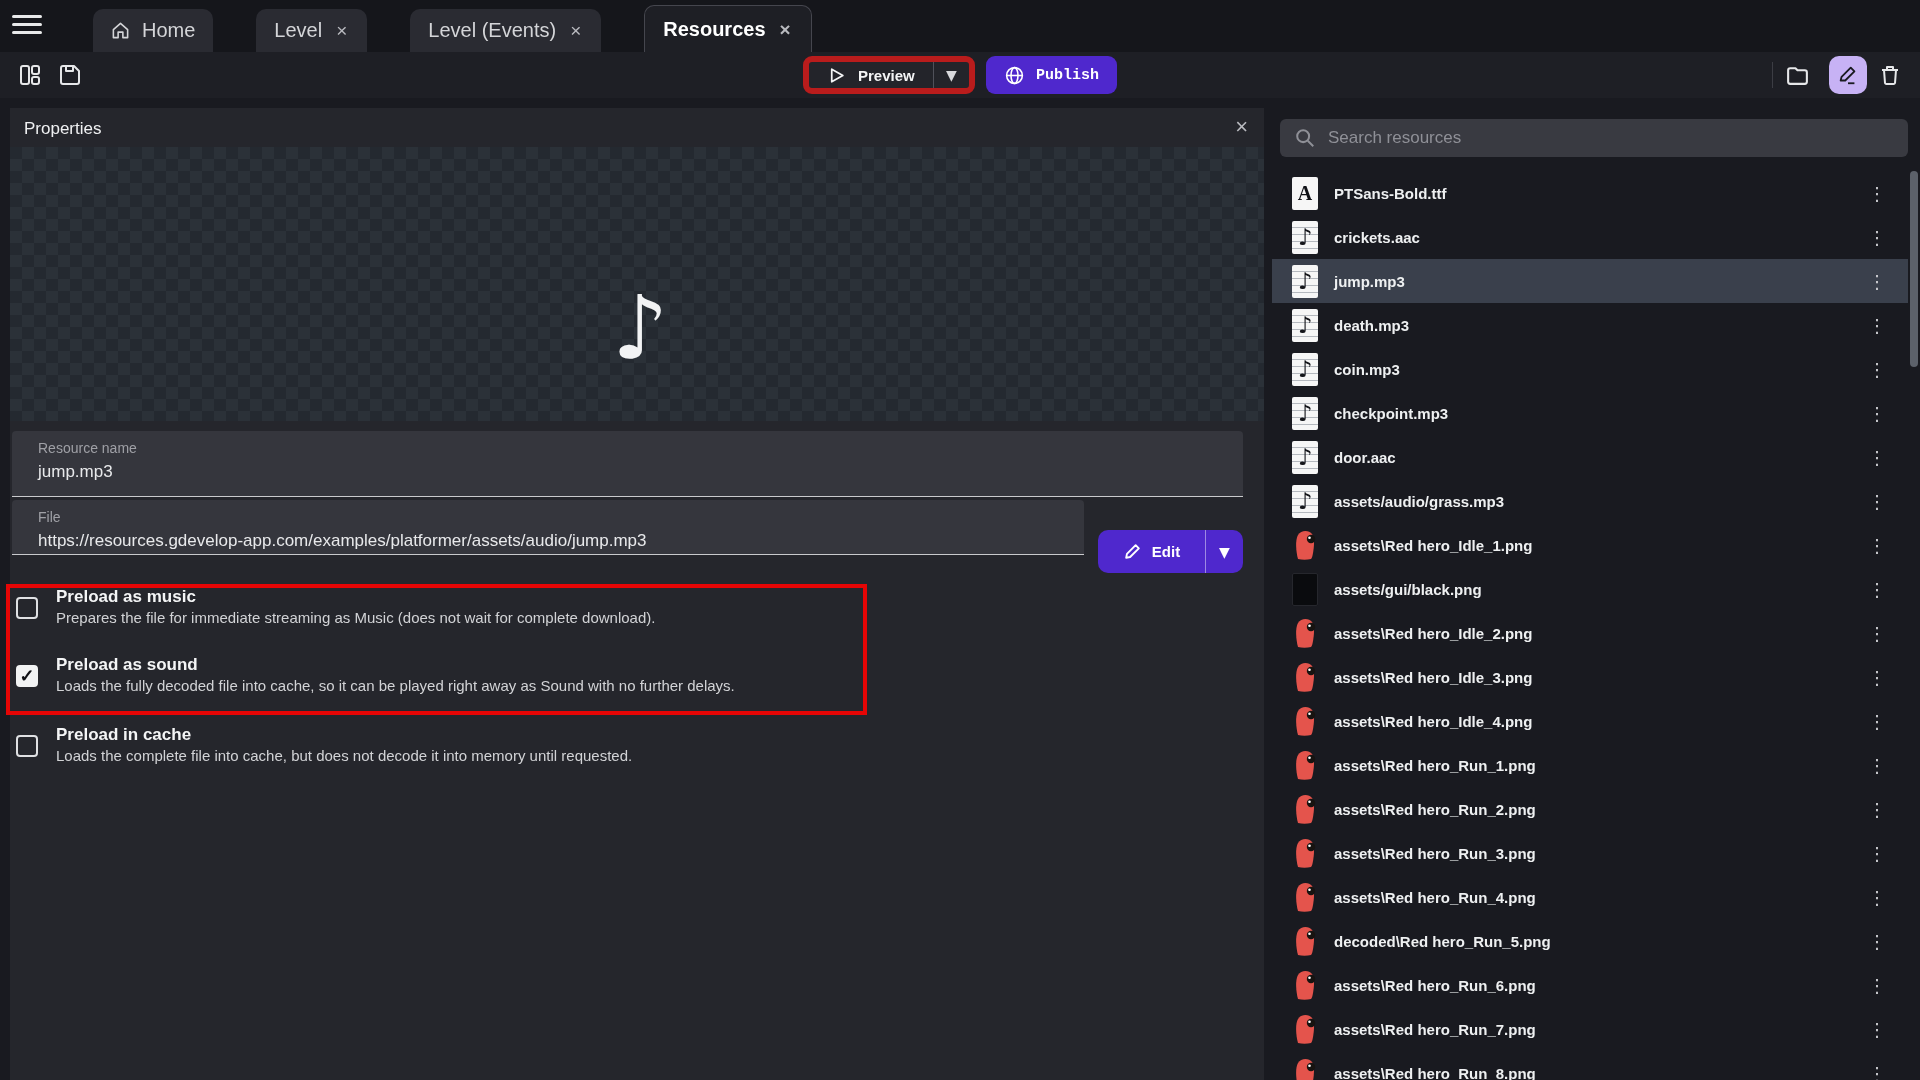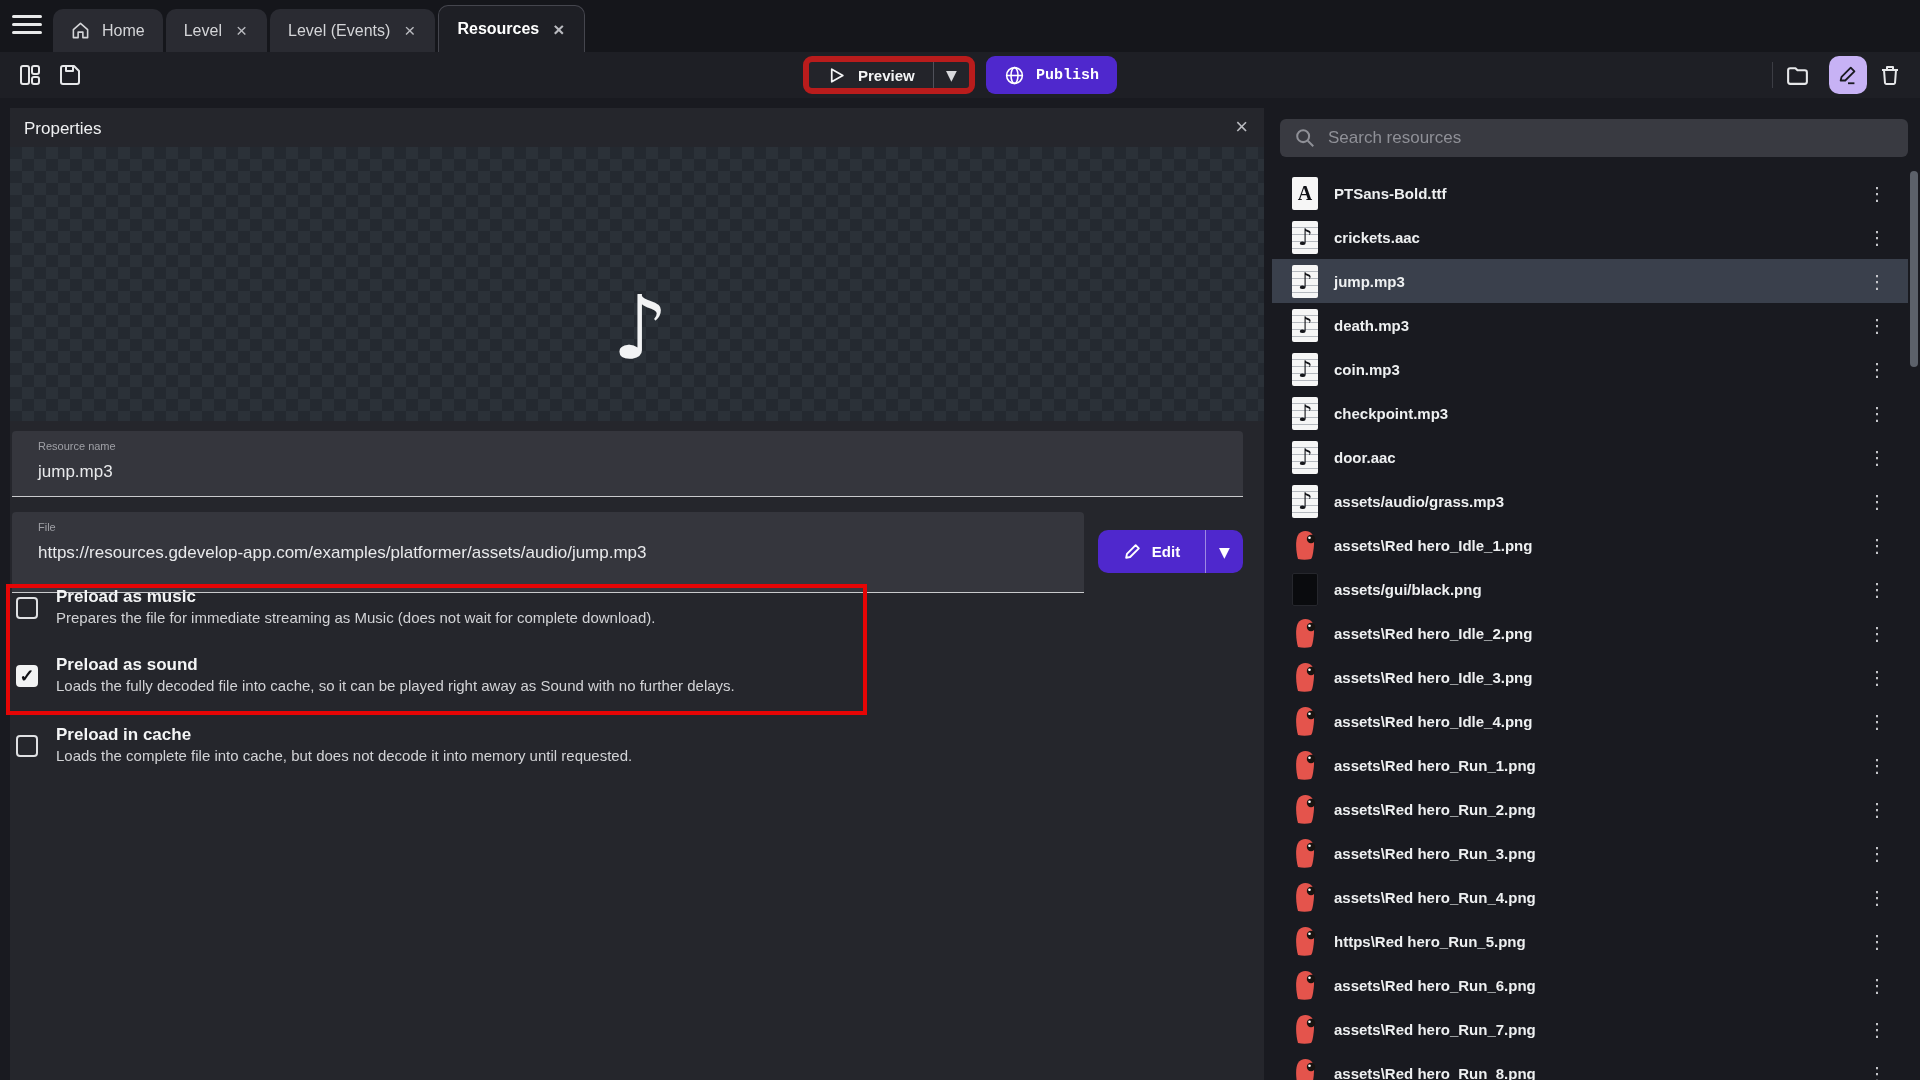--- a/index.html
+++ b/index.html
@@ -9,21 +9,21 @@
     background:#191a20; font-family:"Liberation Sans", sans-serif; color:#e8e9ea;
   }
   
   .tabbar { position:absolute; left:0; top:0; width:1920px; height:52px; background:#15161b; }
   .hamburger { position:absolute; left:12px; top:15px; width:30px; height:22px; cursor:pointer; }
   .hamburger span { display:block; height:3px; background:#e8e9ea; border-radius:2px; margin-bottom:5px; }
   .tabs { position:absolute; left:53px; bottom:0; display:flex; align-items:flex-end; }
   .tab {
     height:43px; display:flex; align-items:center; gap:12px; padding:0 18px;
     background:#2a2b32; border-radius:10px 10px 0 0; margin-right:3px;
-    color:#d4d5d8; font-size:16px; white-space:nowrap;
+    color:#d4d5d8; font-size:20px; white-space:nowrap;margin-left:40px;
   }
   .tab.active {
     height:47px; background:#1e1f25; border:1px solid #45464e; border-bottom:none;
     color:#ffffff; font-weight:bold;
   }
   .tab-close { font-size:19px; color:#b9babf; line-height:1; padding:0 2px; }
   .tab-close::before { content:"×"; }
   .home-ico { width:19px; height:19px; }
   
   .toolbar { position:absolute; left:0; top:52px; width:1920px; height:46px; background:#1e1f25; }
@@ -50,24 +50,24 @@
   .checker {
     position:absolute; left:0; top:39px; width:1254px; height:274px; background:#242930;
     background-image:
       linear-gradient(45deg, #2b3138 25%, transparent 25%, transparent 75%, #2b3138 75%),
       linear-gradient(45deg, #2b3138 25%, transparent 25%, transparent 75%, #2b3138 75%);
     background-size:24px 24px; background-position:0 0,12px 12px;
   }
   .big-note { position:absolute; left:560px; top:118px; width:140px; height:124px; display:flex; align-items:center; justify-content:center;
     font-family:"DejaVu Sans",sans-serif; font-size:88px; color:#f2f3f4; }
   .field { position:absolute; background:#35363d; border-bottom:1px solid #c9cacd; border-radius:4px 4px 0 0; }
-  .field-label { position:absolute; left:26px; top:9px; font-size:11px; color:#9fa0a6; }
+  .field-label { position:absolute; left:26px; top:9px; font-size:14px; color:#9fa0a6; }
   .field-value { position:absolute; left:26px; top:31px; font-size:17px; color:#e8e9eb; white-space:nowrap; }
   .f-resource { left:2px; top:323px; width:1231px; height:66px; }
-  .f-file { left:2px; top:404px; width:1072px; height:81px; }
+  .f-file { left:2px; top:392px; width:1072px; height:55px; }
   .edit-btn {
     position:absolute; left:1088px; top:422px; width:145px; height:43px; border-radius:10px;
     background:var(--accent); display:flex; align-items:center; overflow:hidden;
   }
   .edit-main { flex:1; display:flex; align-items:center; justify-content:center; gap:10px; height:100%; }
   .edit-label { font-size:15px; font-weight:bold; color:#fff; }
   .edit-caret { width:38px; height:100%; display:flex; align-items:center; justify-content:center; border-left:1px solid rgba(255,255,255,.45); color:#fff; font-size:14px; font-family:"DejaVu Sans",sans-serif; }
   .checkrow { position:absolute; left:6px; display:flex; gap:18px; align-items:flex-start; }
   .checkbox { width:22px; height:22px; margin-top:11px; border:2px solid #dfe0e3; border-radius:4px; flex:0 0 auto;
     display:flex; align-items:center; justify-content:center; cursor:pointer; }
@@ -375,21 +375,21 @@
           <span class="res-menu"></span>
         </div>
         <div class="res-row">
           <span class="res-ic ic-sprite">
             <svg width="22" height="30" viewBox="0 0 22 30">
               <path d="M4 29 C2 22 1 10 4 5 C7 0 15 0 18 4 C21 9 20 17 19 23 C18.5 26 18 28 17 29 C13 30 8 30 4 29 Z" fill="#e4544c"></path>
               <circle cx="17" cy="9" r="4.2" fill="#171310"></circle>
               <circle cx="15.5" cy="7.8" r="1.3" fill="#ffffff"></circle>
             </svg>
           </span>
-          <span class="res-name">https\Red hero_Run_5.png</span>
+          <span class="res-name">decoded\Red hero_Run_5.png</span>
           <span class="res-menu"></span>
         </div>
         <div class="res-row">
           <span class="res-ic ic-sprite">
             <svg width="22" height="30" viewBox="0 0 22 30">
               <path d="M4 29 C2 22 1 10 4 5 C7 0 15 0 18 4 C21 9 20 17 19 23 C18.5 26 18 28 17 29 C13 30 8 30 4 29 Z" fill="#e4544c"></path>
               <circle cx="17" cy="9" r="4.2" fill="#171310"></circle>
               <circle cx="15.5" cy="7.8" r="1.3" fill="#ffffff"></circle>
             </svg>
           </span>

